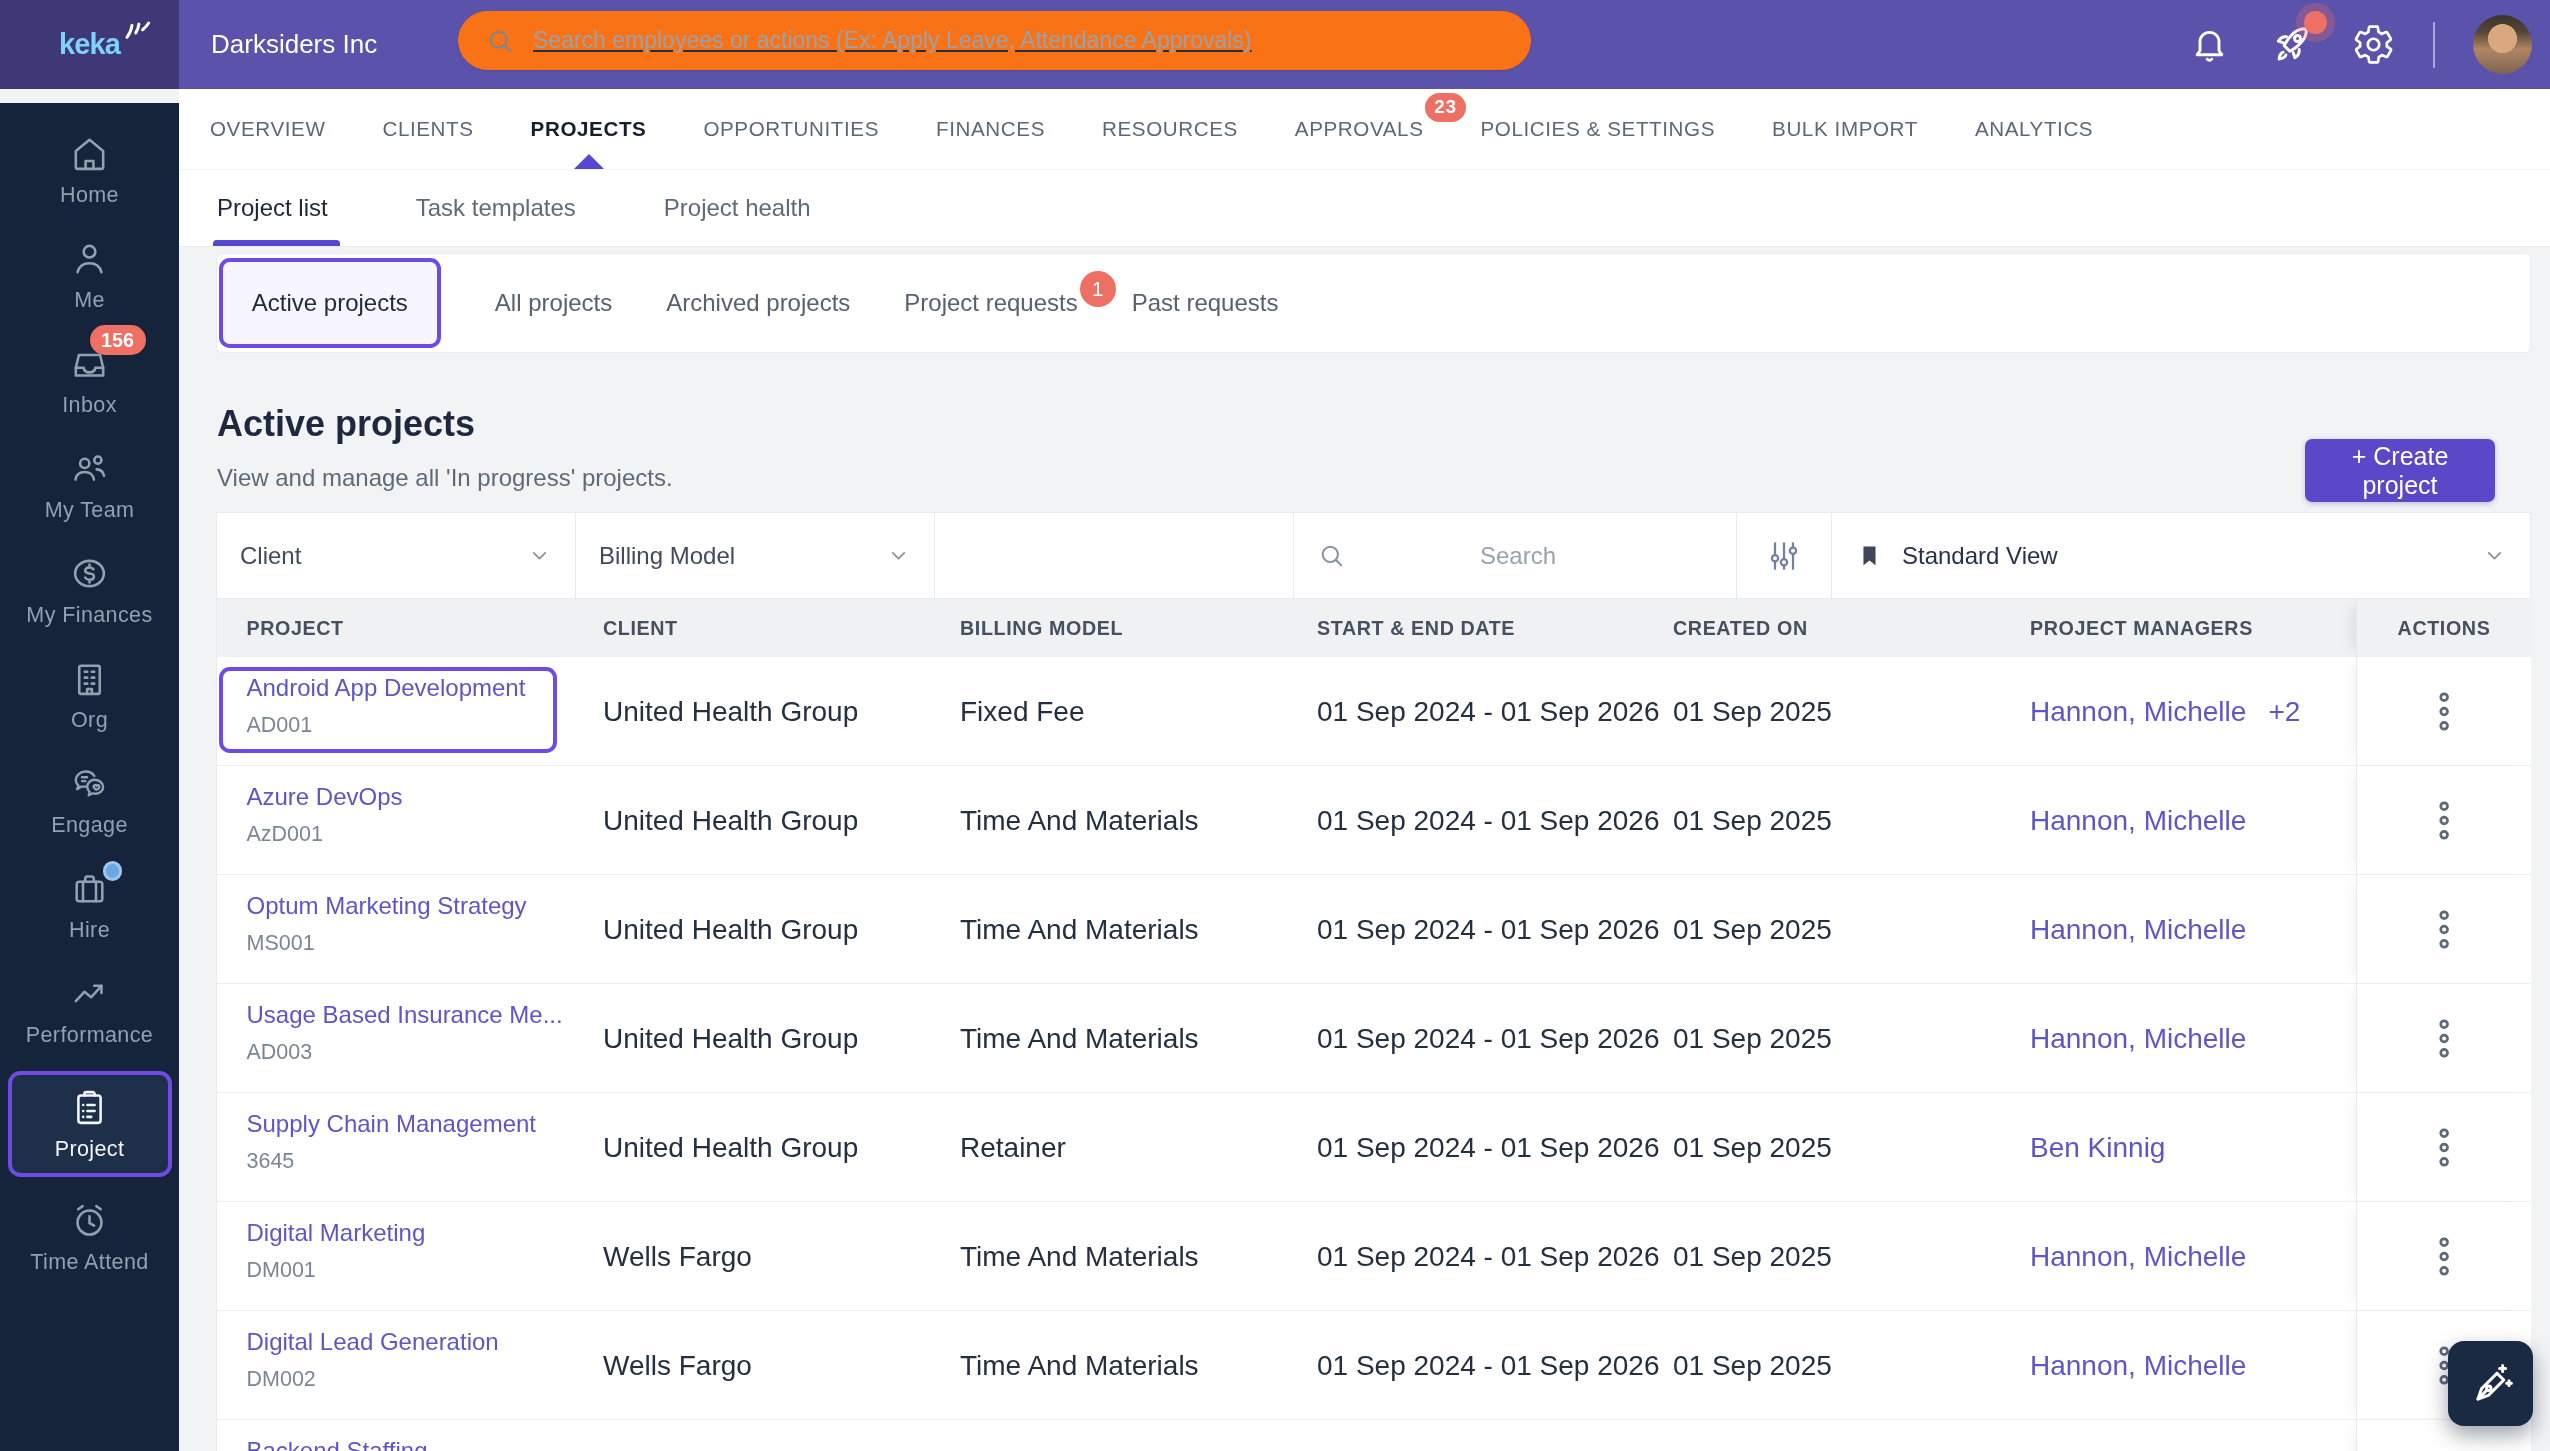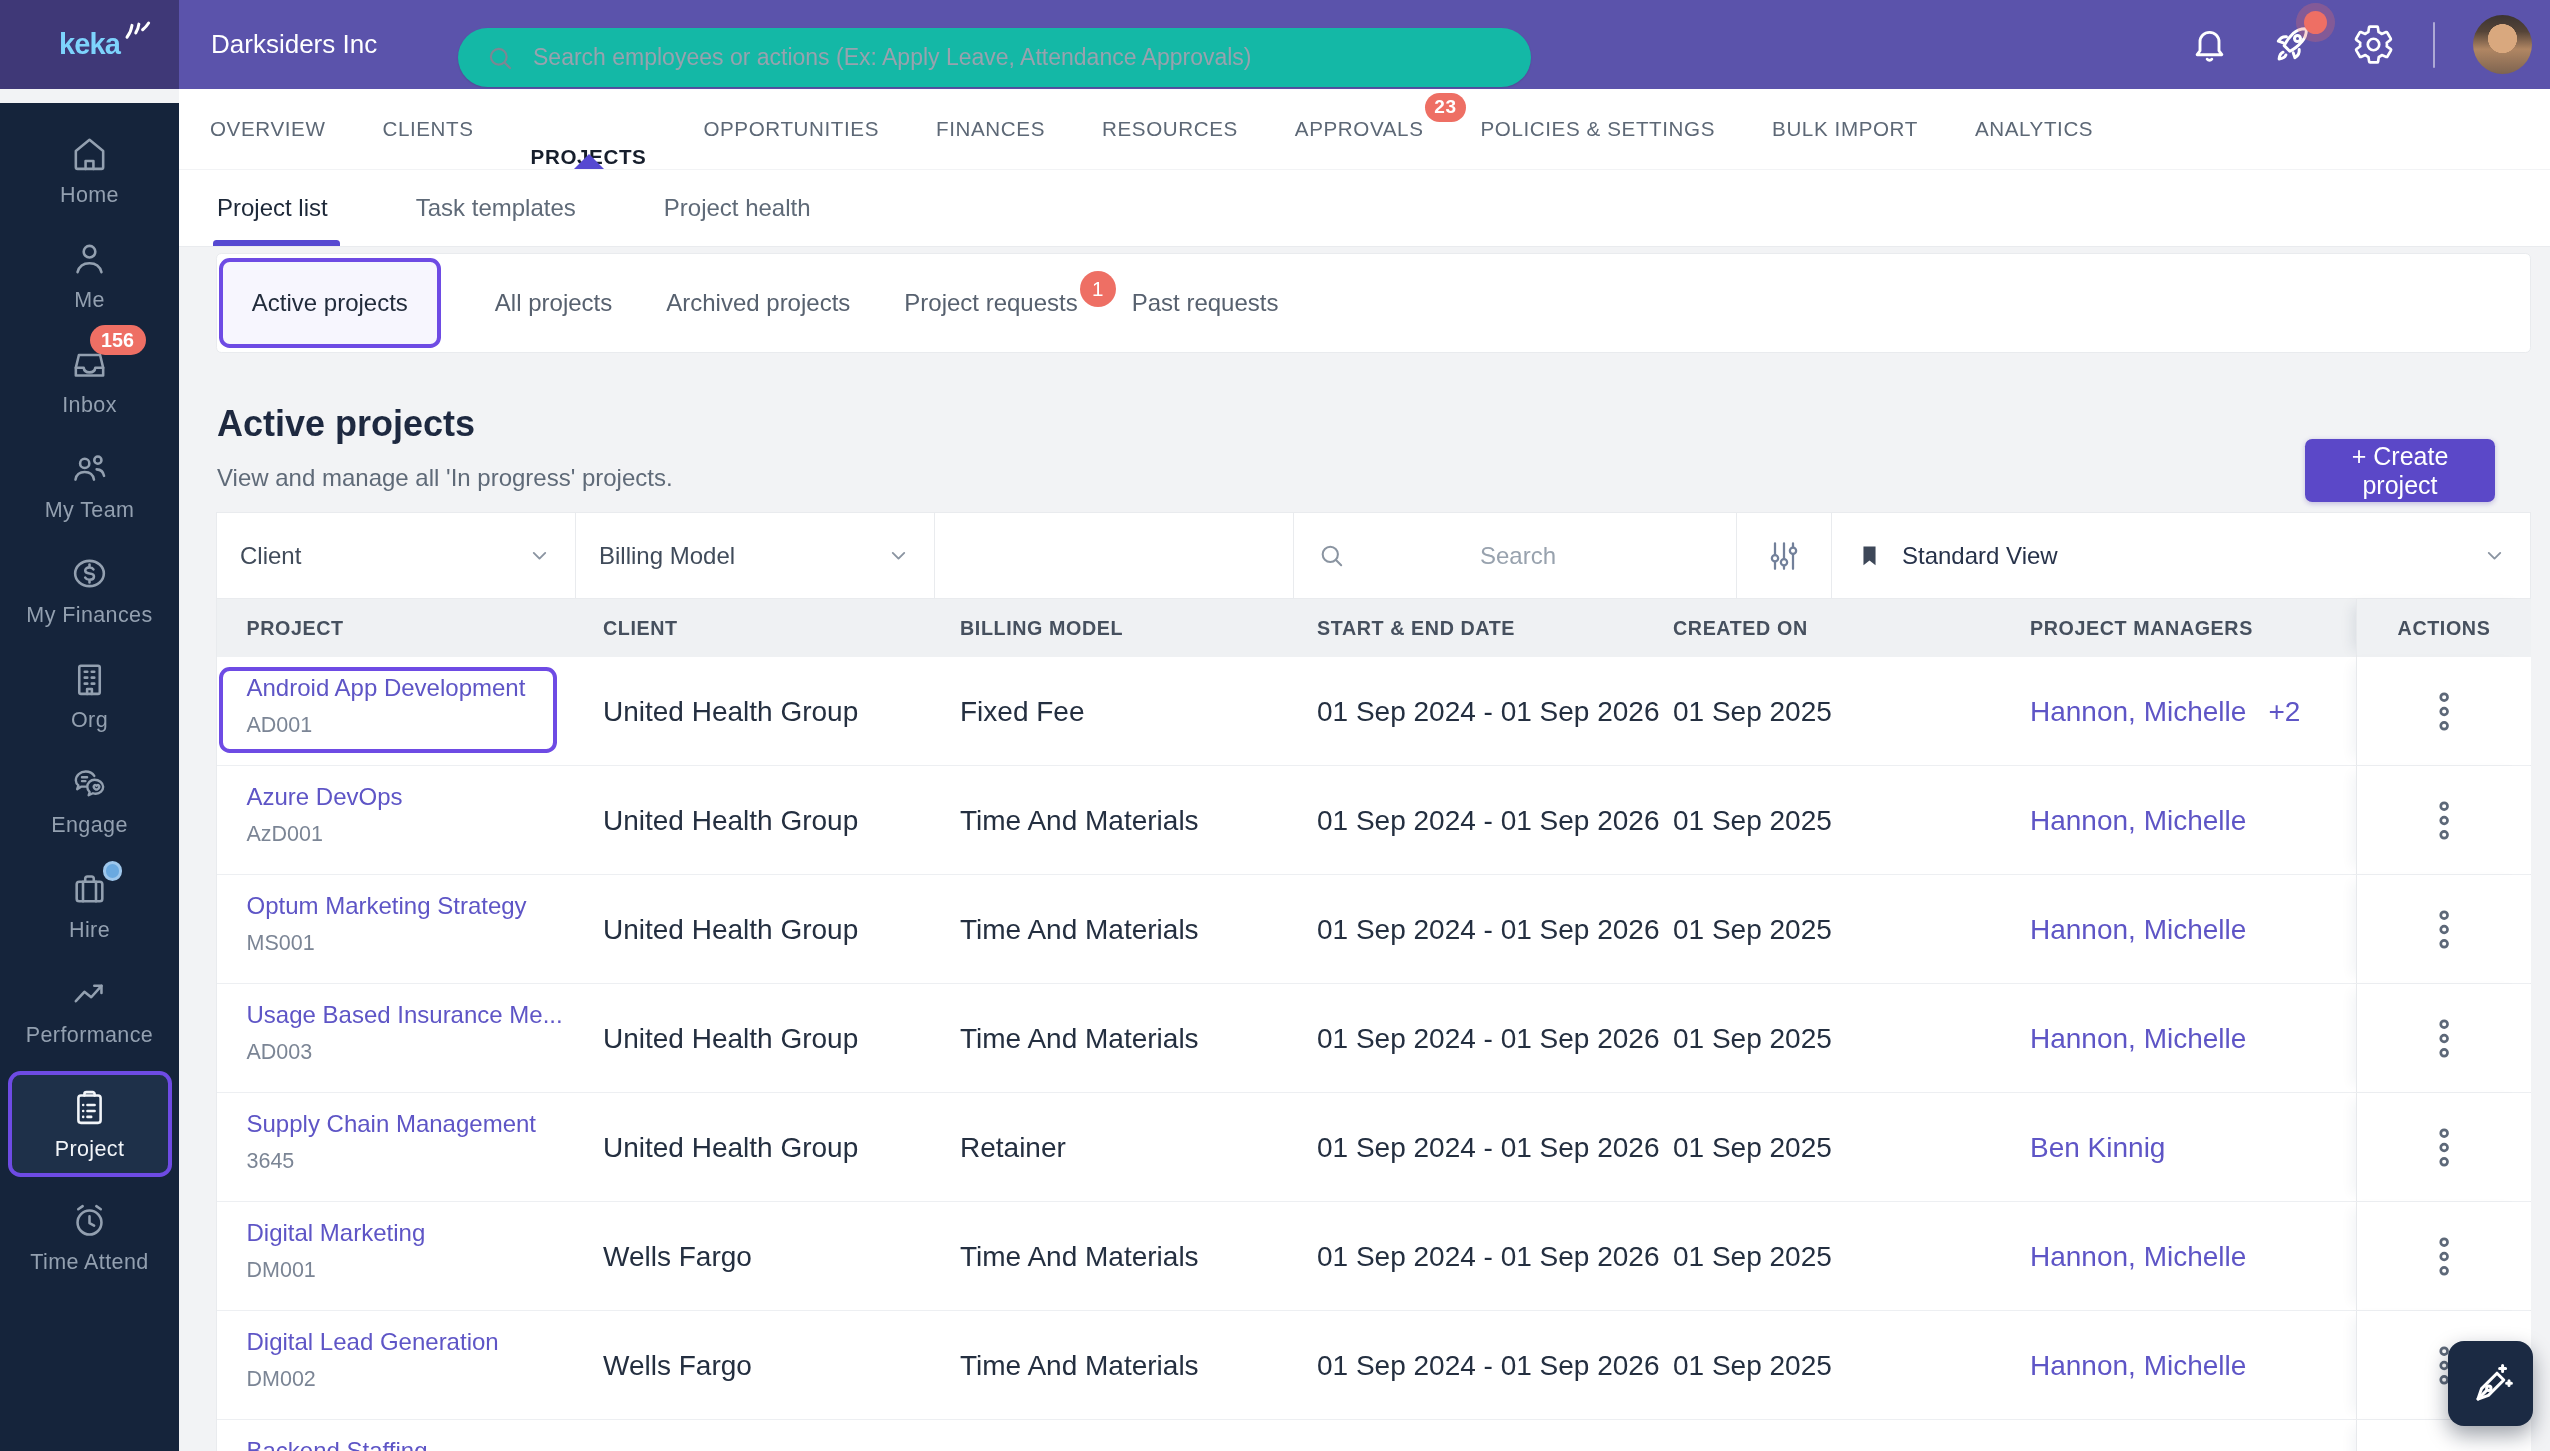--- a/index.html
+++ b/index.html
@@ -13,35 +13,35 @@
   button{font-family:inherit;}
   input{font-family:inherit;}
   ::placeholder{color:#98a2ae;opacity:1;}
 
   
   .app-header{position:absolute;left:0;top:0;width:2550px;height:89px;background:var(--header-purple,#5b53ab);z-index:6;}
   .logo-block{position:absolute;left:0;top:0;width:179px;height:89px;background:var(--logo-purple,#3f3877);display:flex;align-items:center;justify-content:center;}
   .logo-text{color:#7dd3fc;font-size:29px;font-weight:bold;letter-spacing:-0.9px;line-height:1;}
   .logo-spark{position:absolute;right:27px;top:10.7px;}
   .company-name{position:absolute;left:211px;top:0;height:89px;display:flex;align-items:center;color:#fff;font-size:26px;}
-  .header-search{position:absolute;left:458px;top:28px;width:1073px;height:59px;background:#14b8a6;border-radius:29.5px;display:flex;align-items:center;padding:0 10.7px 0 27px;box-sizing:border-box;box-shadow:0 0.9px 1.8px rgba(0,0,0,.12);}
+  .header-search{position:absolute;left:458px;top:11px;width:1073px;height:59px;background:#f97316;border-radius:29.5px;display:flex;align-items:center;padding:0 10.7px 0 27px;box-sizing:border-box;box-shadow:0 0.9px 1.8px rgba(0,0,0,.12);text-decoration:underline;}
   .header-search input{flex:1;border:none;outline:none;font-size:23px;color:#3a4452;margin-left:16px;background:transparent;}
   .header-icons{position:absolute;right:18px;top:0;height:89px;display:flex;align-items:center;gap:38px;}
   .hicon{background:none;border:none;padding:0;cursor:pointer;position:relative;}
   .rocket-dot{position:absolute;top:-10.7px;right:-12.5px;width:23px;height:23px;border-radius:50%;background:var(--badge-red,#ee6f64);box-shadow:0 0 0 8px rgba(238,111,100,.28);}
   .head-divider{width:1.8px;height:46px;background:rgba(255,255,255,.5);border-radius:1.8px;}
   .avatar{width:59px;height:59px;border-radius:50%;cursor:pointer;border:none;padding:0;
     background:
       radial-gradient(circle at 50% 40%, #d9a87e 0 31%, rgba(0,0,0,0) 32%),
       linear-gradient(180deg,#3c3430 0%,#554438 28%,#b08663 58%,#7e6450 100%);}
 
   
   .nav-row{position:absolute;left:179px;top:89px;width:2372px;height:80px;background:#fff;display:flex;align-items:center;gap:57px;padding-left:31px;box-sizing:border-box;z-index:5;}
   .nav-tab{position:relative;height:100%;display:flex;align-items:center;font-size:20.6px;letter-spacing:0.6px;color:#5d6876;cursor:pointer;white-space:nowrap;}
-  .nav-tab.active{color:#161e2c;font-weight:bold;align-items:flex-end;}
+  .nav-tab.active{color:#161e2c;font-weight:bold;}
   .nav-tab.active::after{content:"";position:absolute;left:50%;transform:translateX(-50%);bottom:0;width:0;height:0;border-left:15px solid transparent;border-right:15px solid transparent;border-bottom:15px solid #5649d1;}
   .nav-badge{position:absolute;top:3.6px;right:-43px;background:var(--badge-red,#ee6f64);color:#fff;font-size:19px;font-weight:bold;padding:4.5px 9.8px;border-radius:893px;line-height:1.1;}
 
   
   .subtab-row{position:absolute;left:179px;top:170px;width:2372px;height:77px;background:#fff;border-bottom:0.9px solid #e9ebee;display:flex;align-items:center;gap:88px;padding-left:38px;box-sizing:border-box;z-index:4;}
   .sub-tab{position:relative;height:100%;display:flex;align-items:center;font-size:24px;color:#5f6a78;cursor:pointer;text-align:center;}
   .sub-tab.active{color:#1d2838;}
   .sub-tab.active::after{content:"";position:absolute;left:-3.6px;right:-12.5px;bottom:0;height:6.3px;background:#5649d1;border-radius:3.6px 3.6px 0 0;}
 
   

